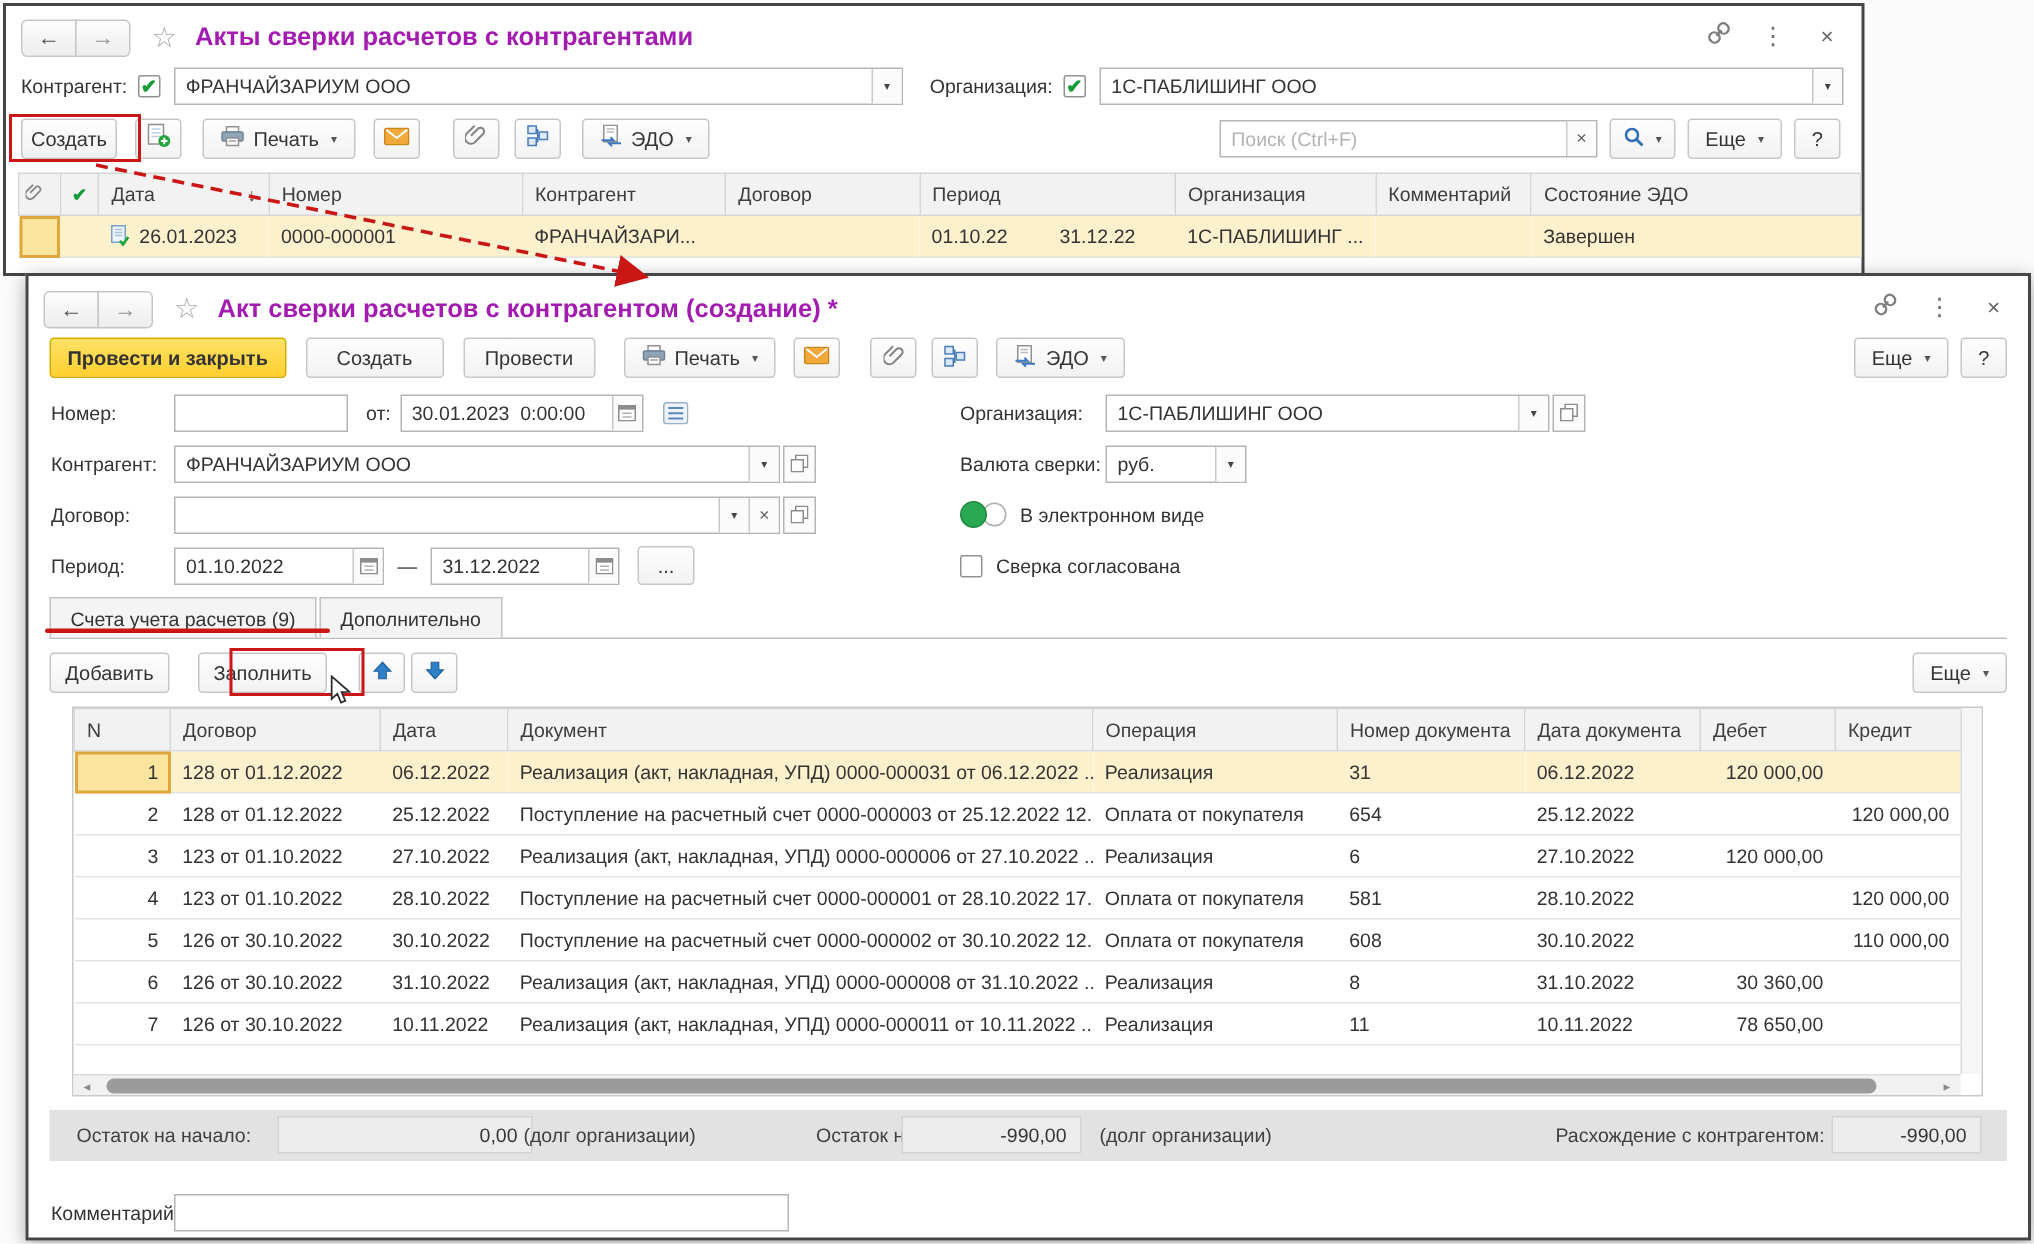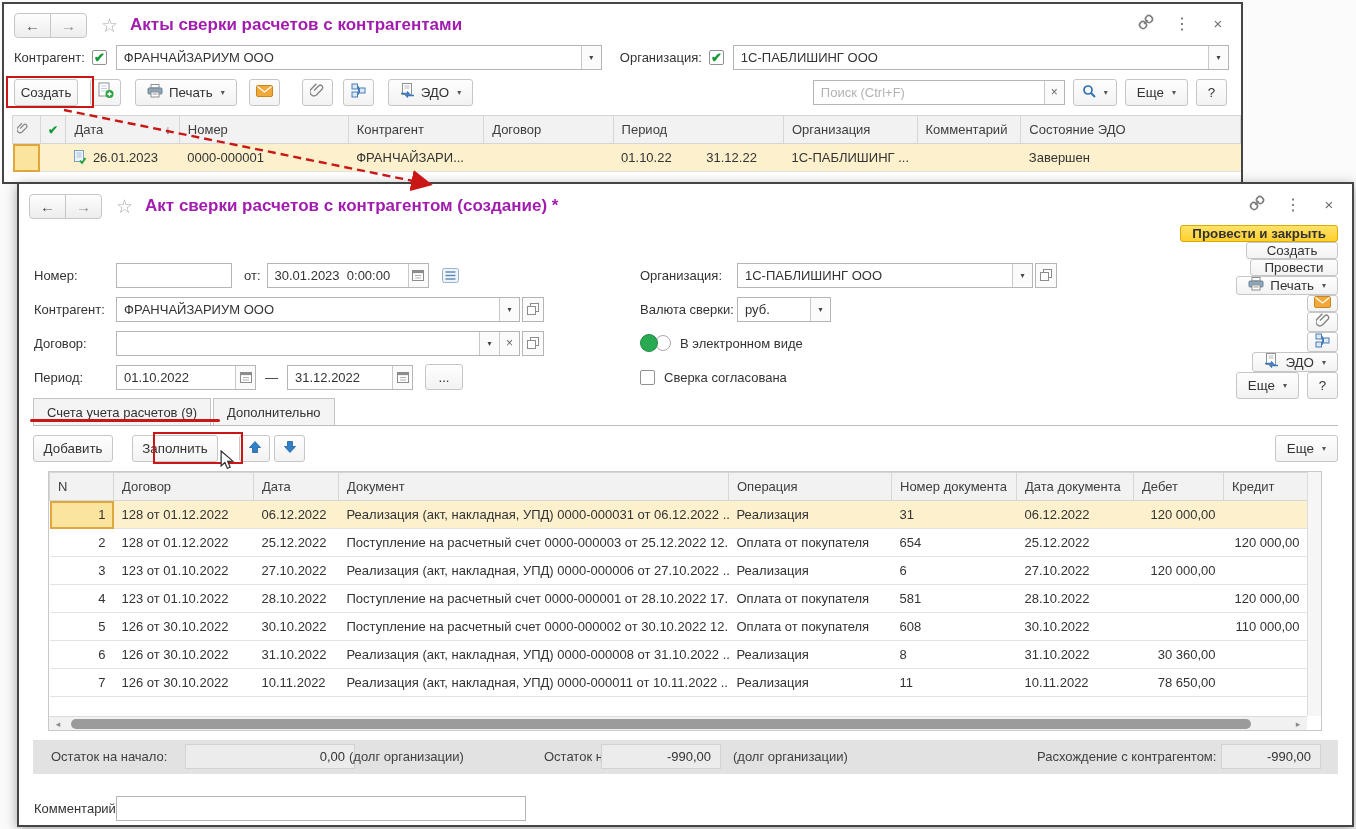--- a/index.html
+++ b/index.html
@@ -62,21 +62,21 @@
   td.cur { outline:2px solid #e0a83c; outline-offset:-2px; background:#fbe49e !important; }
   .num { text-align:right; }
   #w1 .listtable { position:absolute; left:8px; top:111px; }
   .sorthead { display:flex; justify-content:space-between; align-items:center; }
   .sort { color:#555; font-size:12px; }
   .docico { display:inline-flex; margin-right:6px; vertical-align:-2px; }
 
   
   .frow { position:absolute; left:0; right:6px; height:26px; display:flex; align-items:center; padding-left:15px; }
   .rgroup { position:absolute; left:621px; top:0; height:26px; display:flex; align-items:center; }
-  #w2 .toolbar { position:absolute; left:14px; right:14px; top:41px; height:28px; display:flex; align-items:flex-end;flex-direction:column; }
+  #w2 .toolbar { position:absolute; left:14px; right:14px; top:41px; height:28px; display:flex; align-items:flex-start; }
 
   
   .tabstrip { position:absolute; left:14px; right:14px; top:213px; height:29px; border-bottom:1px solid #bdbdbd; display:flex; align-items:flex-end; }
   .tab { height:27px; display:inline-flex; align-items:center; padding:0 13px; border:1px solid #c3c3c3;
          border-bottom:none; background:#f4f4f4; margin-right:2px; cursor:pointer; white-space:nowrap; color:#333; }
   .tab.active { height:29px; background:#fff; margin-bottom:-1px; border-bottom:1px solid #fff; }
   .tbtoolbar { position:absolute; left:14px; right:14px; top:250px; height:28px; display:flex; align-items:center; }
 
   
   .tablewrap { position:absolute; left:29px; top:287px; width:1274px; height:260px; border:1px solid #c9c9c9; background:#fff; }

